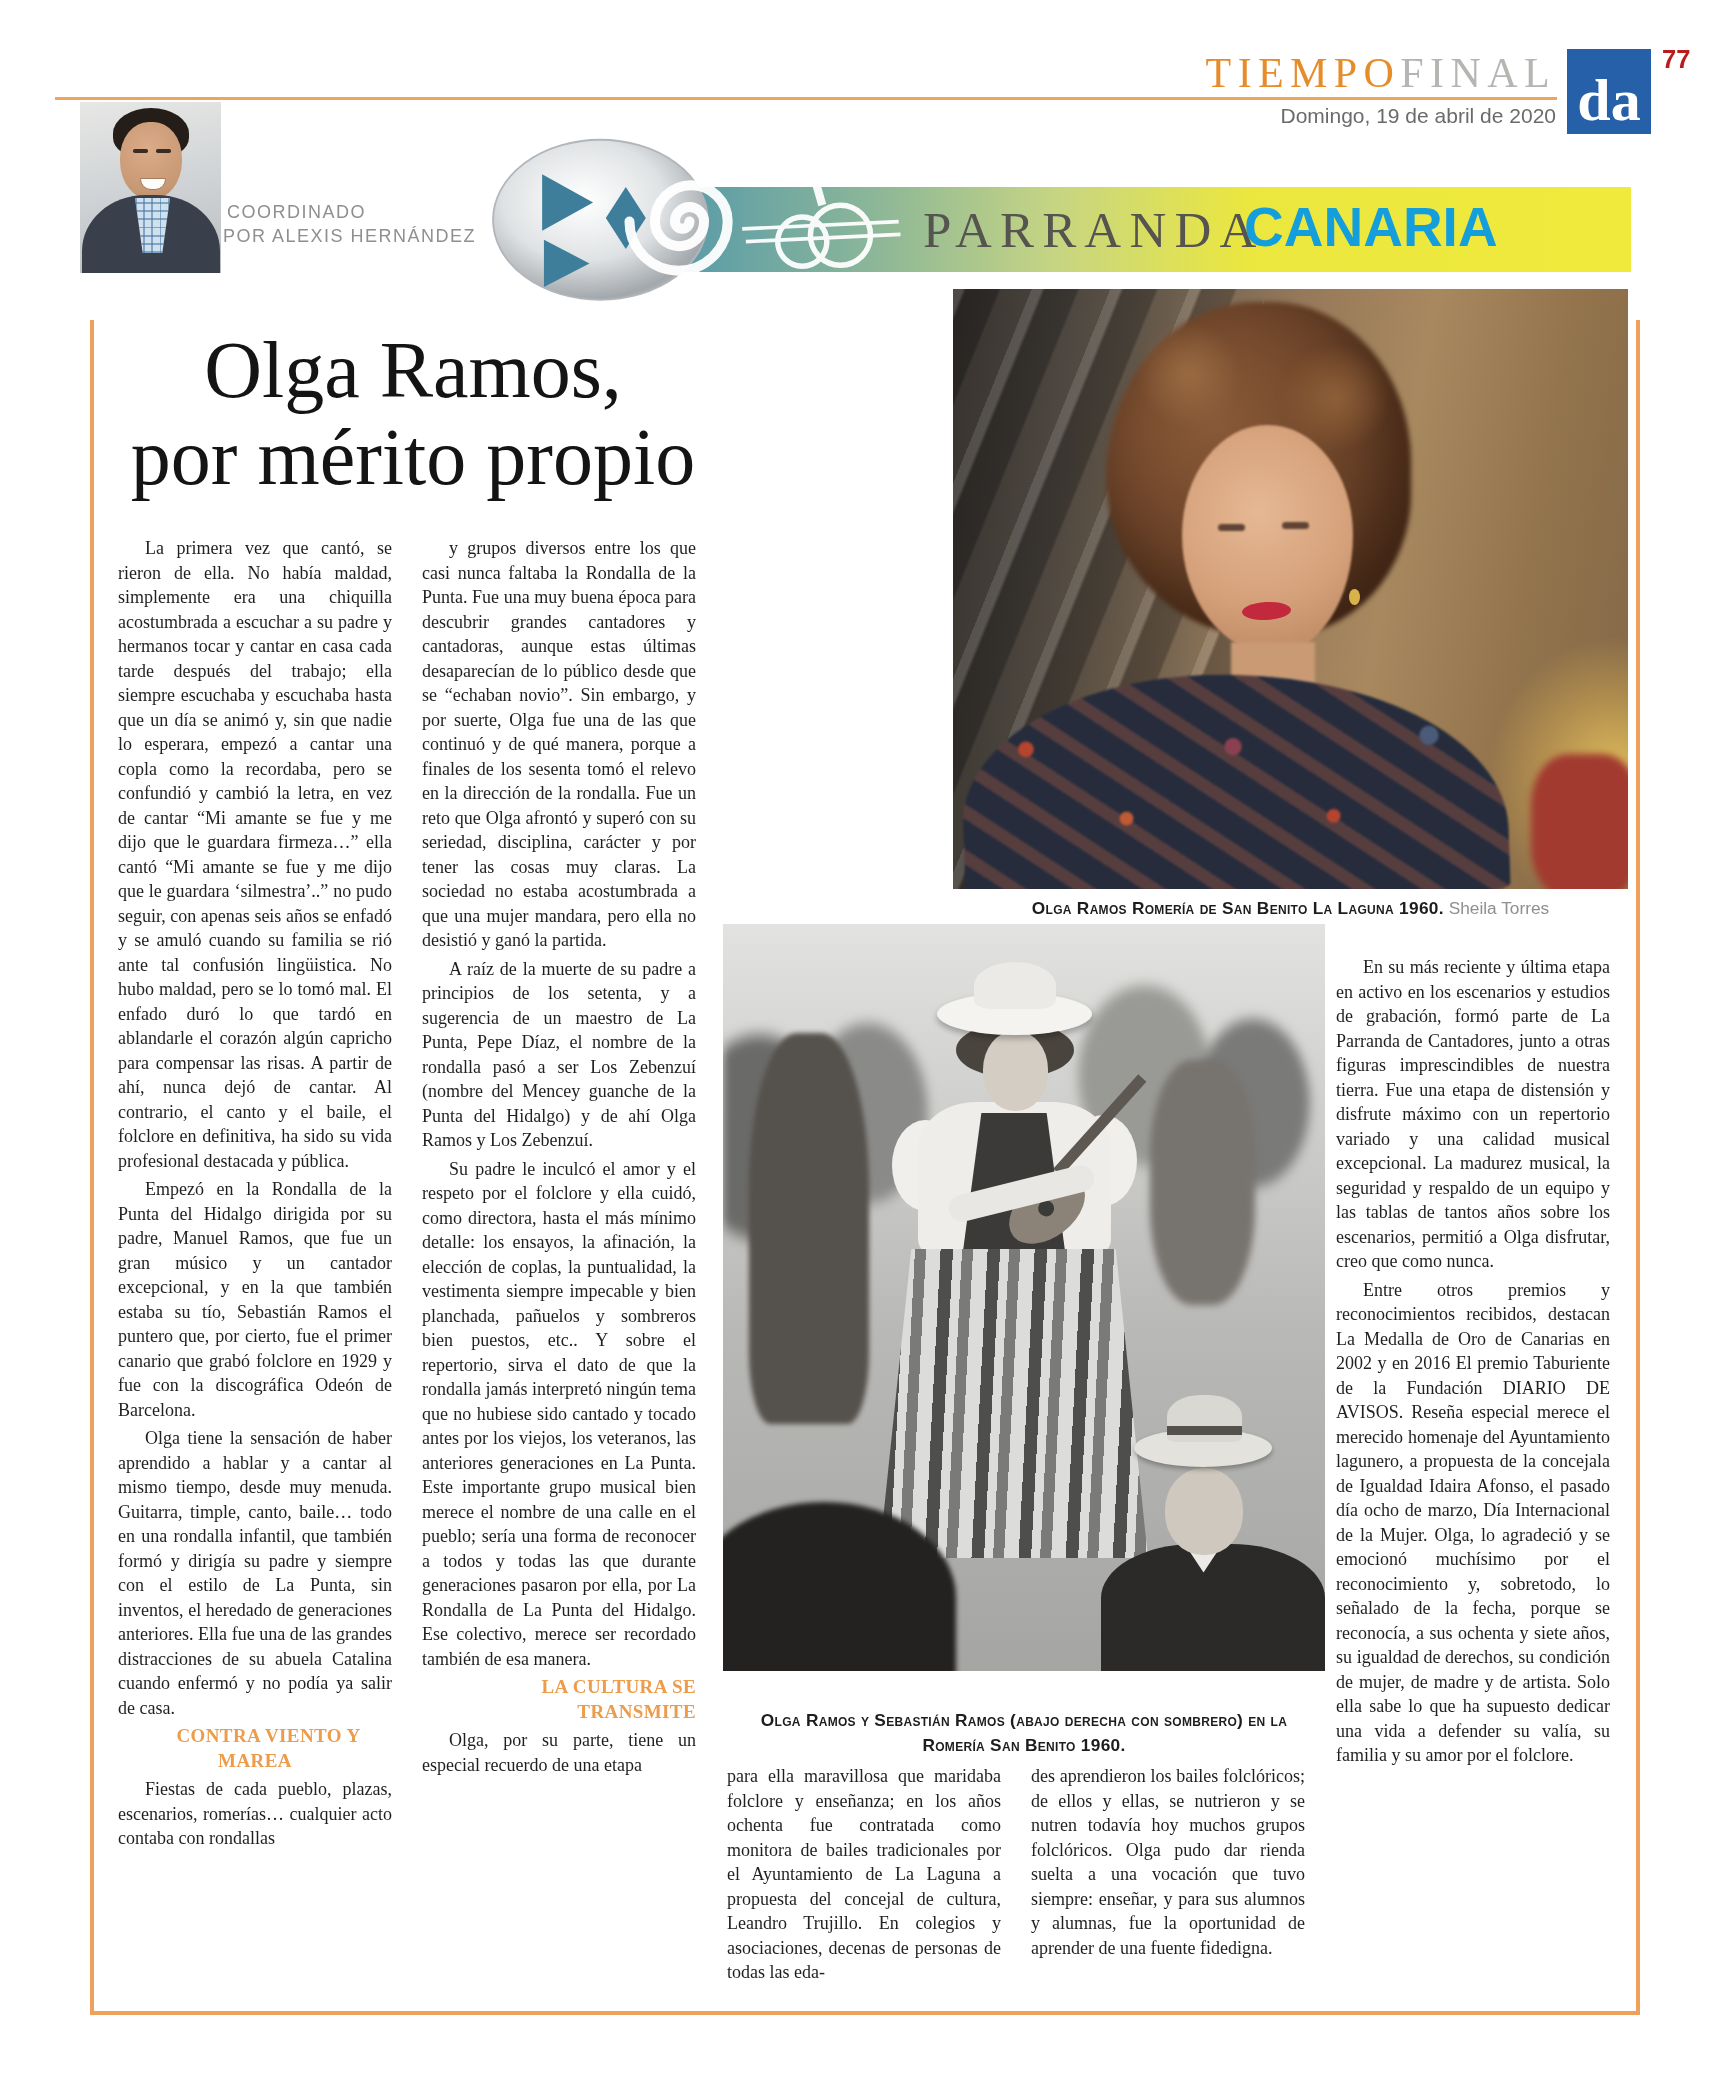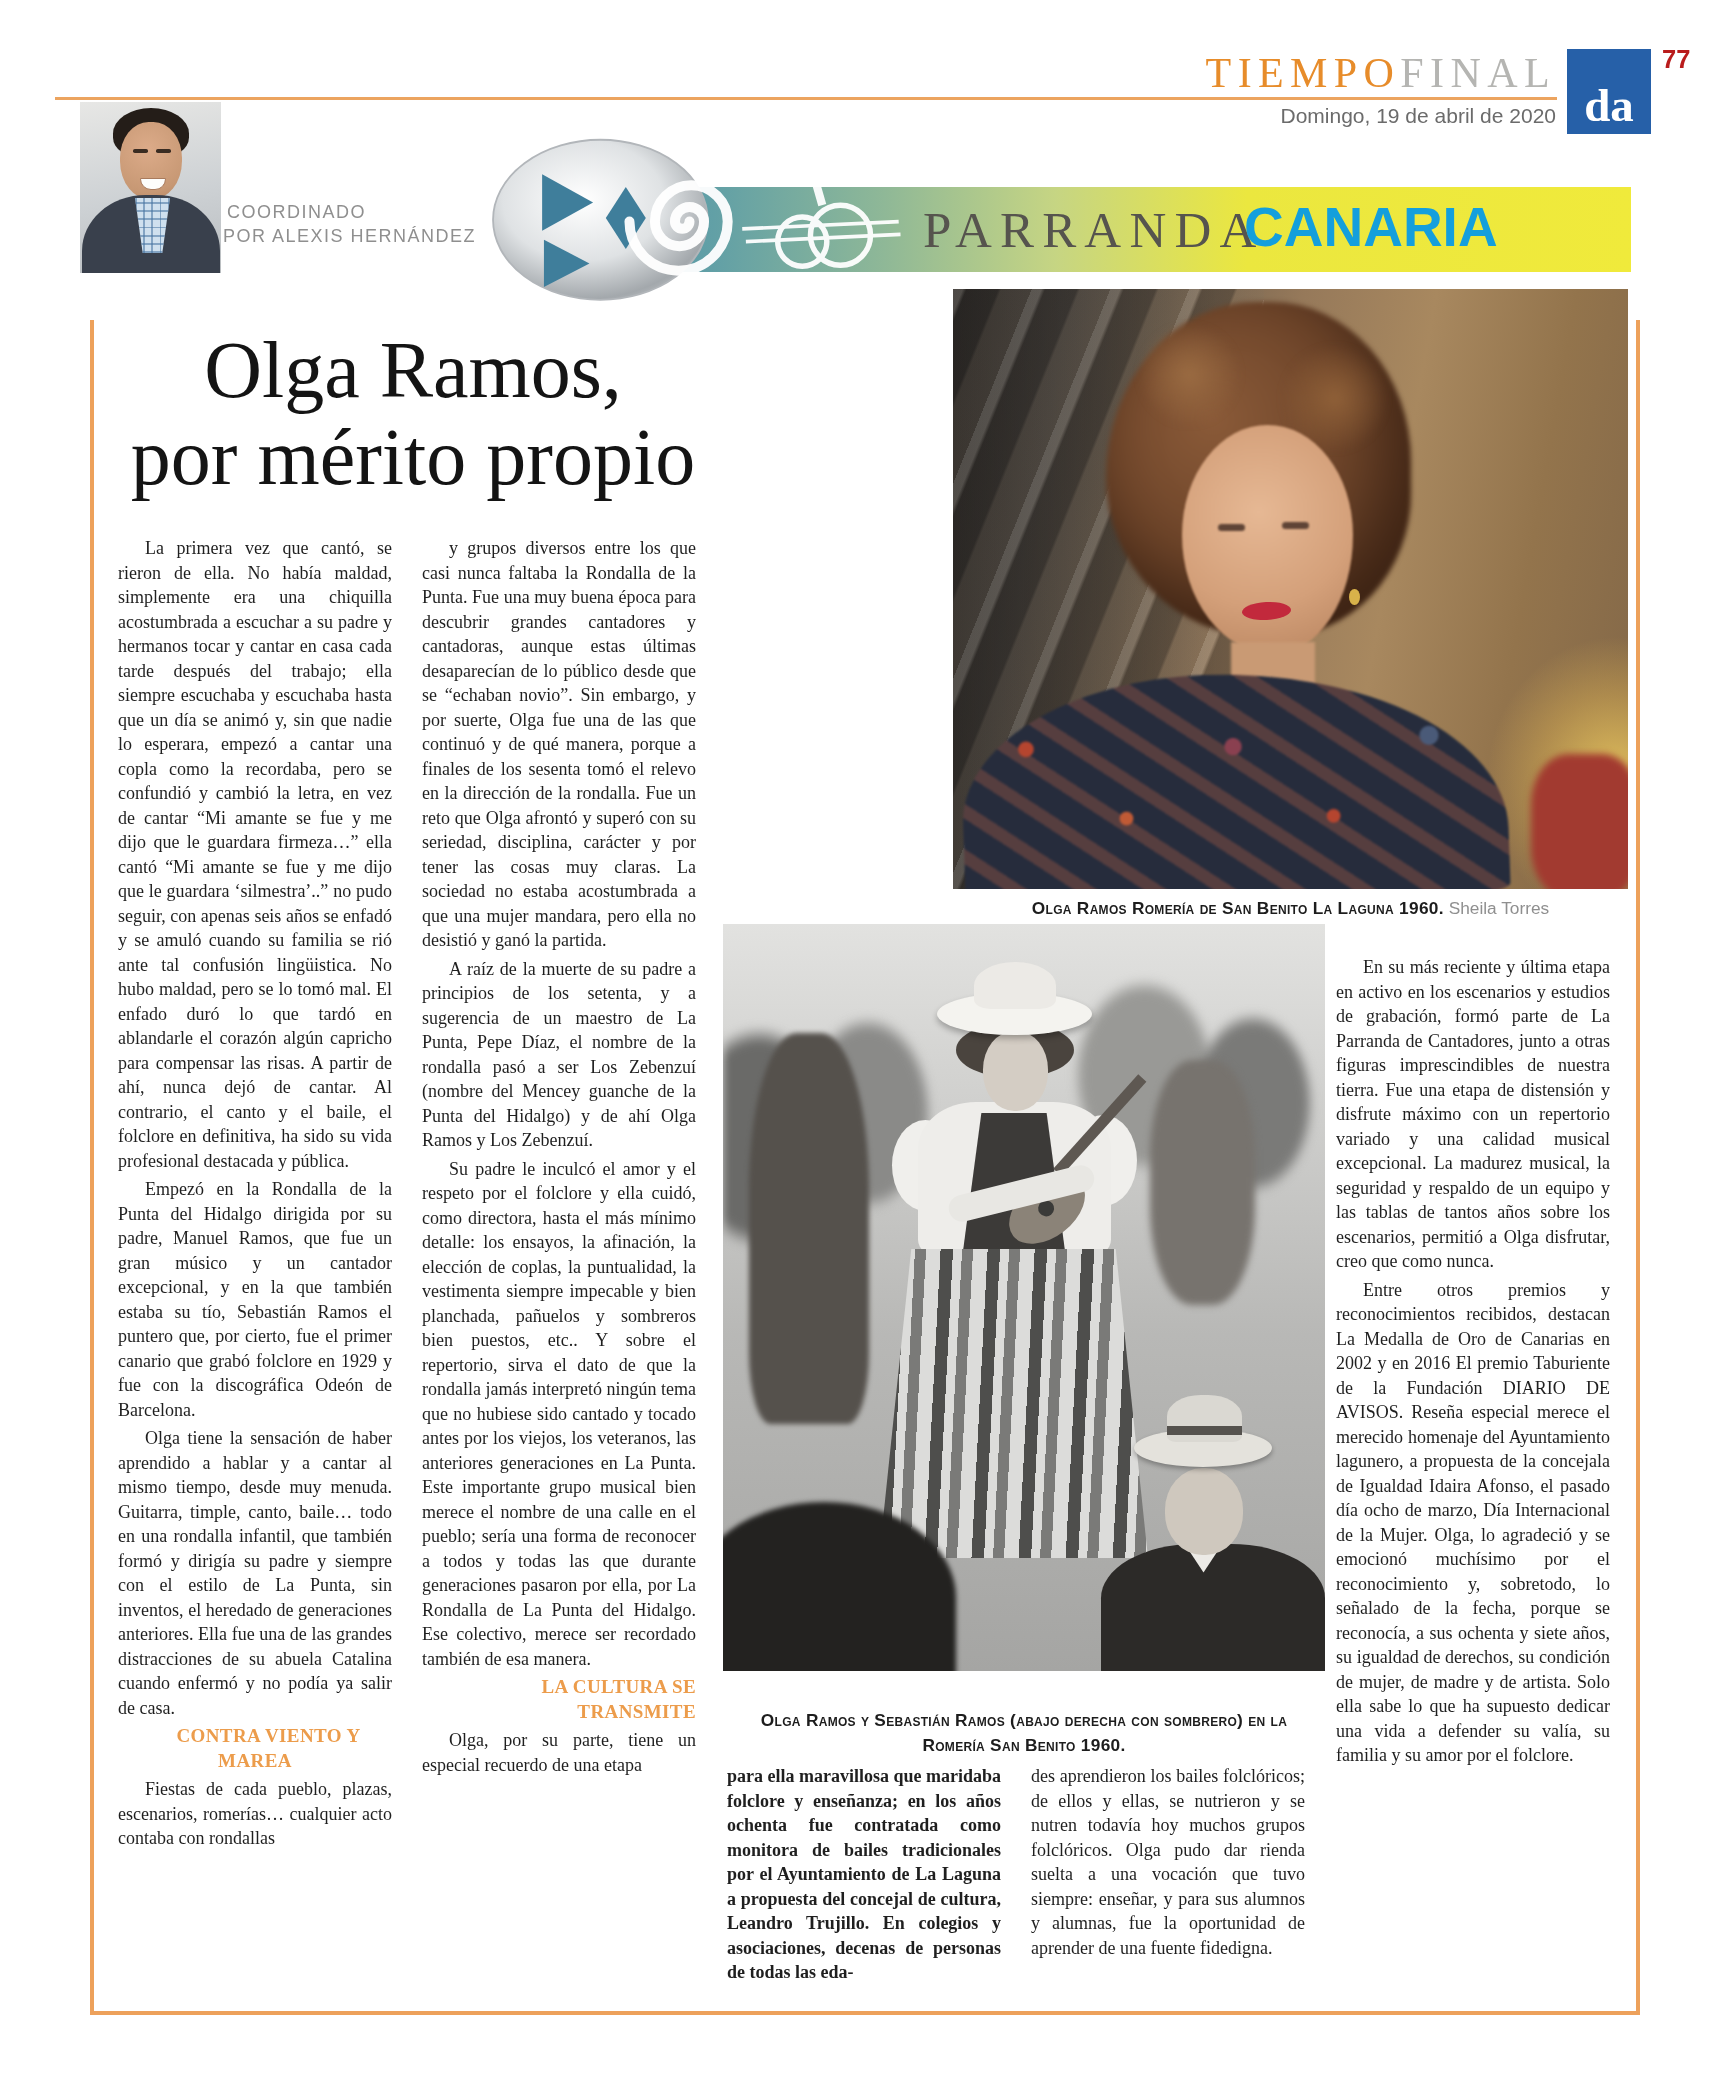--- a/index.html
+++ b/index.html
@@ -5,21 +5,21 @@
   html,body{margin:0;padding:0;background:#ffffff;}
   body{width:1730px;height:2097px;position:relative;font-family:"Liberation Serif",serif;overflow:hidden;}
   .abs{position:absolute;}
 
   
   .masthead{left:1000px;top:49px;width:556px;text-align:right;font-size:42px;letter-spacing:6.4px;font-family:"Liberation Serif",serif;white-space:nowrap;}
   .t-orange{color:#E78C2A;}
   .t-gray{color:#B5B5B2;}
   .head-rule{left:55px;top:97px;width:1502px;height:2.7px;background:#ECA45F;}
   .head-date{left:1000px;top:104px;width:556px;text-align:right;font-family:"Liberation Sans",sans-serif;font-size:21px;color:#6b6b6b;}
-  .da-box{left:1567px;top:49px;width:84px;height:85px;background:#2660A8;color:#fff;display:flex;align-items:flex-end;justify-content:center;font-family:"Liberation Serif",serif;font-weight:bold;font-size:47px;line-height:0.9;padding-bottom:7.3px;box-sizing:border-box;}
+  .da-box{left:1567px;top:49px;width:84px;height:85px;background:#2660A8;color:#fff;display:flex;align-items:flex-end;justify-content:center;font-family:"Liberation Serif",serif;font-weight:bold;font-size:60px;line-height:0.9;padding-bottom:7.3px;box-sizing:border-box;}
   .page-num{left:1662px;top:45px;font-family:"Liberation Sans",sans-serif;font-weight:bold;font-size:25.5px;color:#b91c1c;}
 
   
   .coord-photo{left:80px;top:102px;width:141px;height:171px;overflow:hidden;background:linear-gradient(170deg,#e7e7e5 0%,#cdd1d4 55%,#b9bdc0 100%);}
   .cp-hair{position:absolute;left:33px;top:5.5px;width:76px;height:51px;background:#241d18;border-radius:50% 50% 42% 42%;}
   .cp-face{position:absolute;left:40px;top:20px;width:62px;height:78px;background:radial-gradient(circle at 45% 35%,#dcab89 0%,#c79874 70%,#b4835f 100%);border-radius:48% 48% 52% 52%;}
   .cp-brow-l{position:absolute;left:53px;top:47px;width:14.5px;height:3.6px;background:#3a2c22;border-radius:1.8px;}
   .cp-brow-r{position:absolute;left:76px;top:47px;width:14.5px;height:3.6px;background:#3a2c22;border-radius:1.8px;}
   .cp-smile{position:absolute;left:60px;top:76px;width:23.6px;height:10px;background:#fdfdfb;border-radius:0 0 11px 11px;border:0.9px solid #a97b5d;}
   .cp-suit{position:absolute;left:1.8px;top:93px;width:138px;height:80px;background:#39404c;border-radius:46% 46% 0 0 / 70% 70% 0 0;}
@@ -244,21 +244,21 @@
 <div class="col" style="left:418px;top:532px;">
   <p>y grupos diversos entre los que casi nunca faltaba la Rondalla de la Punta. Fue una muy buena época para descubrir grandes cantadores y cantadoras, aunque estas últimas desaparecían de lo público desde que se “echaban novio”. Sin embargo, y por suerte, Olga fue una de las que continuó y de qué manera, porque a finales de los sesenta tomó el relevo en la dirección de la rondalla. Fue un reto que Olga afrontó y superó con su seriedad, disciplina, carácter y por tener las cosas muy claras. La sociedad no estaba acostumbrada a que una mujer mandara, pero ella no desistió y ganó la partida.</p>
   <p>A raíz de la muerte de su padre a principios de los setenta, y a sugerencia de un maestro de La Punta, Pepe Díaz, el nombre de la rondalla pasó a ser Los Zebenzuí (nombre del Mencey guanche de la Punta del Hidalgo) y de ahí Olga Ramos y Los Zebenzuí.</p>
   <p>Su padre le inculcó el amor y el respeto por el folclore y ella cuidó, como directora, hasta el más mínimo detalle: los ensayos, la afinación, la elección de coplas, la puntualidad, la vestimenta siempre impecable y bien planchada, pañuelos y sombreros bien puestos, etc.. Y sobre el repertorio, sirva el dato de que la rondalla jamás interpretó ningún tema que no hubiese sido cantado y tocado antes por los viejos, los veteranos, las anteriores generaciones en La Punta. Este importante grupo musical bien merece el nombre de una calle en el pueblo; sería una forma de reconocer a todos y todas las que durante generaciones pasaron por ella, por La Rondalla de La Punta del Hidalgo. Ese colectivo, merece ser recordado también de esa manera.</p>
   <p class="subhead sub-right">LA CULTURA SE
 TRANSMITE</p>
   <p>Olga, por su parte, tiene un especial recuerdo de una etapa</p>
 </div>
 
 <div class="col" style="left:723px;top:1760px;">
-  <p style="text-indent:0;font-weight:bold;">para ella maravillosa que maridaba folclore y enseñanza; en los años ochenta fue contratada como monitora de bailes tradicionales por el Ayuntamiento de La Laguna a propuesta del concejal de cultura, Leandro Trujillo. En colegios y asociaciones, decenas de personas de todas las eda-</p>
+  <p style="text-indent:0;">para ella maravillosa que maridaba folclore y enseñanza; en los años ochenta fue contratada como monitora de bailes tradicionales por el Ayuntamiento de La Laguna a propuesta del concejal de cultura, Leandro Trujillo. En colegios y asociaciones, decenas de personas de todas las eda-</p>
 </div>
 
 <div class="col" style="left:1027px;top:1760px;">
   <p style="text-indent:0;">des aprendieron los bailes folclóricos; de ellos y ellas, se nutrieron y se nutren todavía hoy muchos grupos folclóricos. Olga pudo dar rienda suelta a una vocación que tuvo siempre: enseñar, y para sus alumnos y alumnas, fue la oportunidad de aprender de una fuente fidedigna.</p>
 </div>
 
 <div class="col" style="left:1332px;top:951px;">
   <p>En su más reciente y última etapa en activo en los escenarios y estudios de grabación, formó parte de La Parranda de Cantadores, junto a otras figuras imprescindibles de nuestra tierra. Fue una etapa de distensión y disfrute máximo con un repertorio variado y una calidad musical excepcional. La madurez musical, la seguridad y respaldo de un equipo y las tablas de tantos años sobre los escenarios, permitió a Olga disfrutar, creo que como nunca.</p>
   <p>Entre otros premios y reconocimientos recibidos, destacan La Medalla de Oro de Canarias en 2002 y en 2016 El premio Taburiente de la Fundación DIARIO DE AVISOS. Reseña especial merece el merecido homenaje del Ayuntamiento lagunero, a propuesta de la concejala de Igualdad Idaira Afonso, el pasado día ocho de marzo, Día Internacional de la Mujer. Olga, lo agradeció y se emocionó muchísimo por el reconocimiento y, sobretodo, lo señalado de la fecha, porque se reconocía, a sus ochenta y siete años, su igualdad de derechos, su condición de mujer, de madre y de artista. Solo ella sabe lo que ha supuesto dedicar una vida a defender su valía,  su familia y su amor por el folclore.</p>
 </div>

